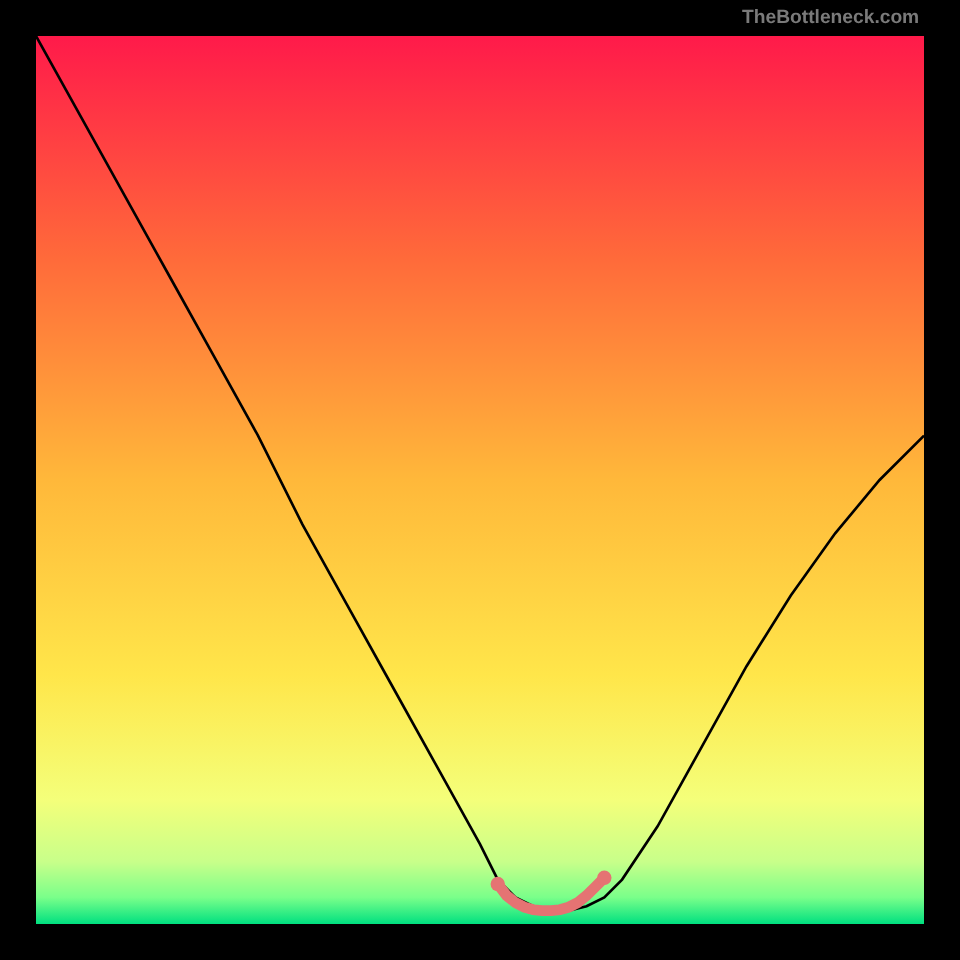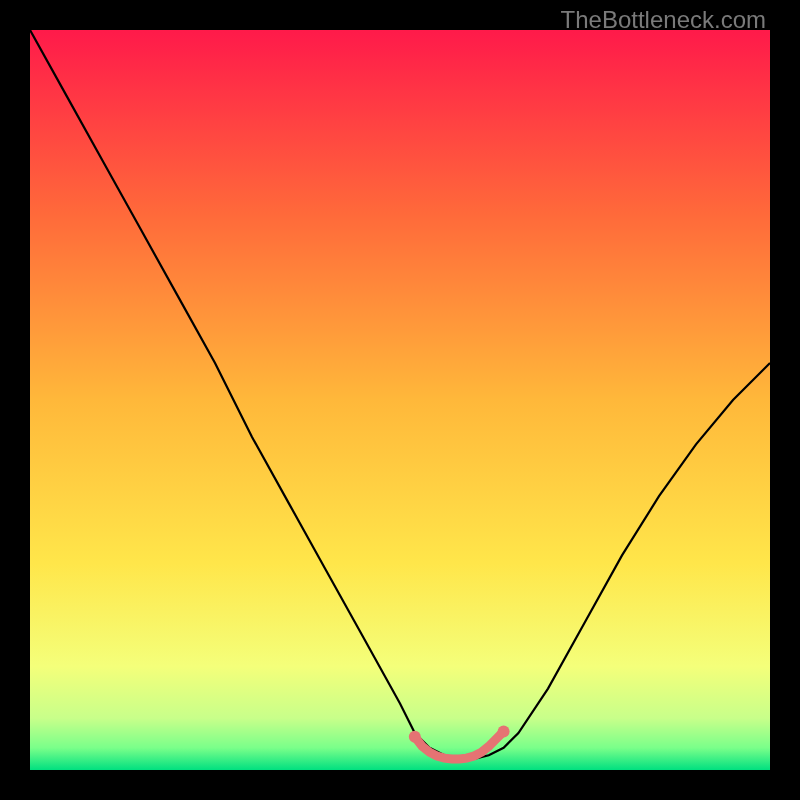--- a/index.html
+++ b/index.html
@@ -22,22 +22,22 @@
     left: 30px;
     top: 30px;
     width: 740px;
     height: 740px;
   }
   .watermark {
     position: absolute;
     top: 6px;
     right: 34px;
     color: #7a7a7a;
-    font-size: 24px;
-    font-weight: 400;
+    font-size: 16px;
+    font-weight: 700;
   }
   svg {
     display: block;
   }
 </style>
 </head>
 <body>
 
 <div class="container">
   <div class="watermark">TheBottleneck.com</div>

